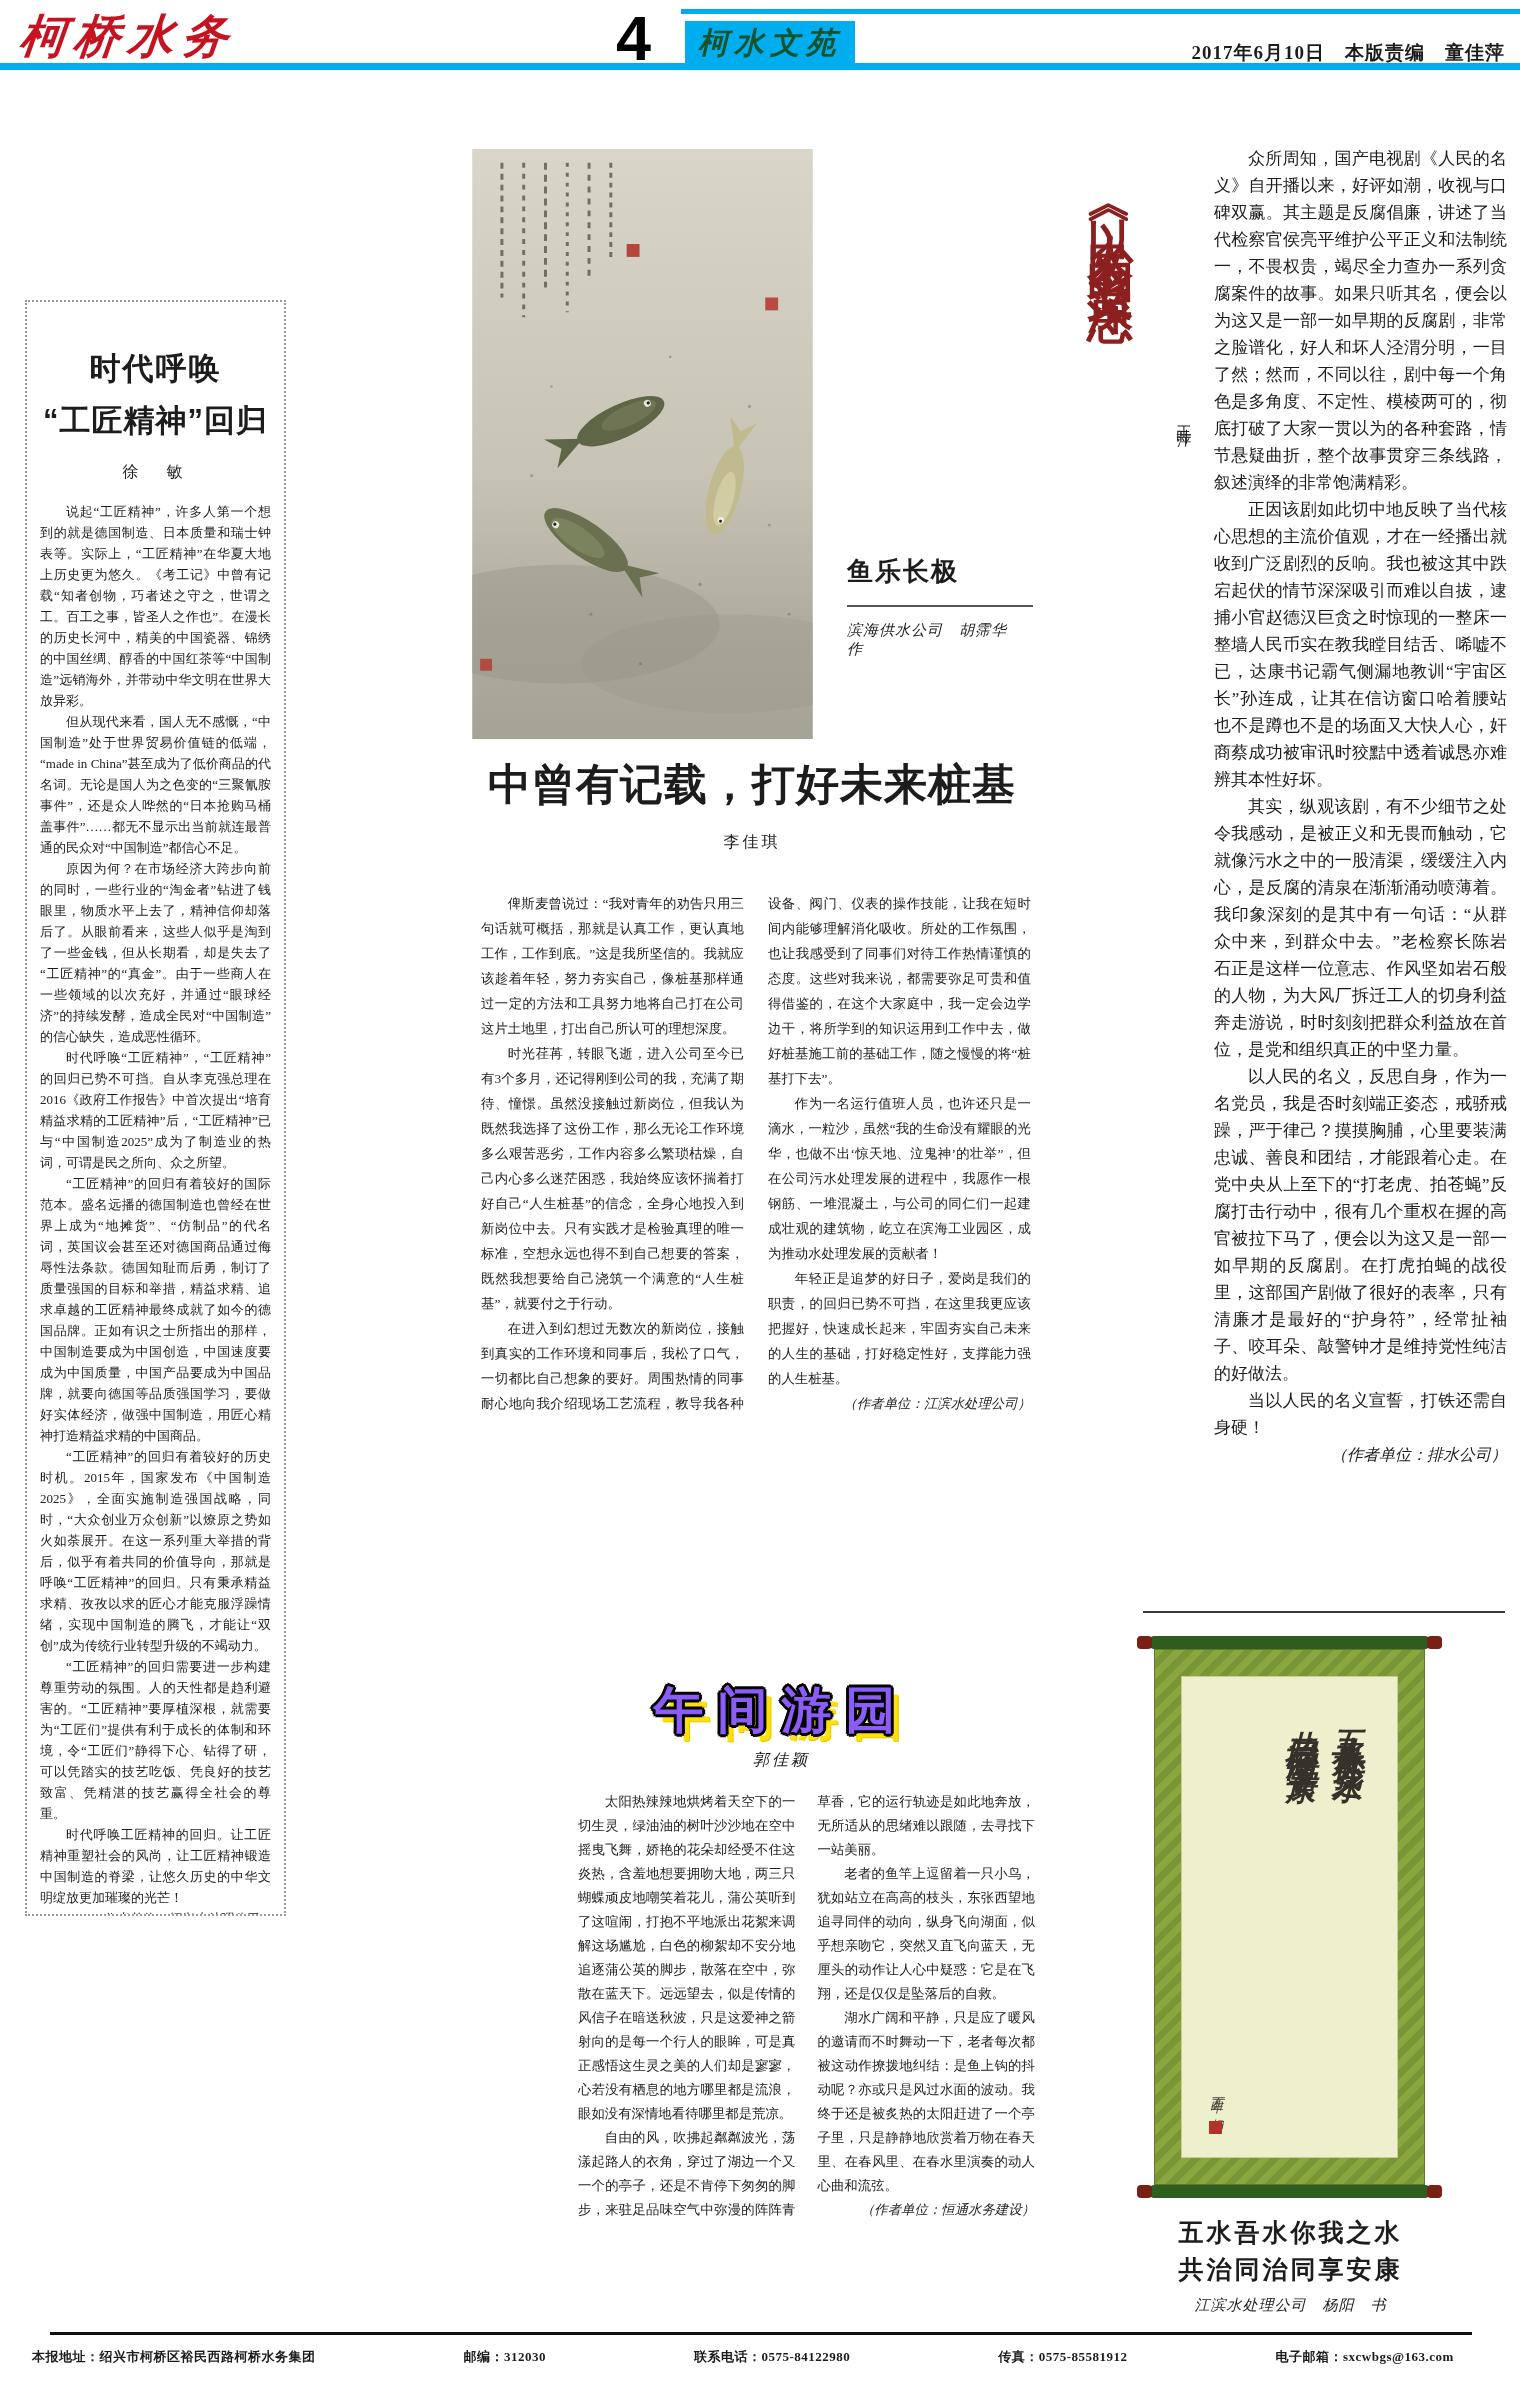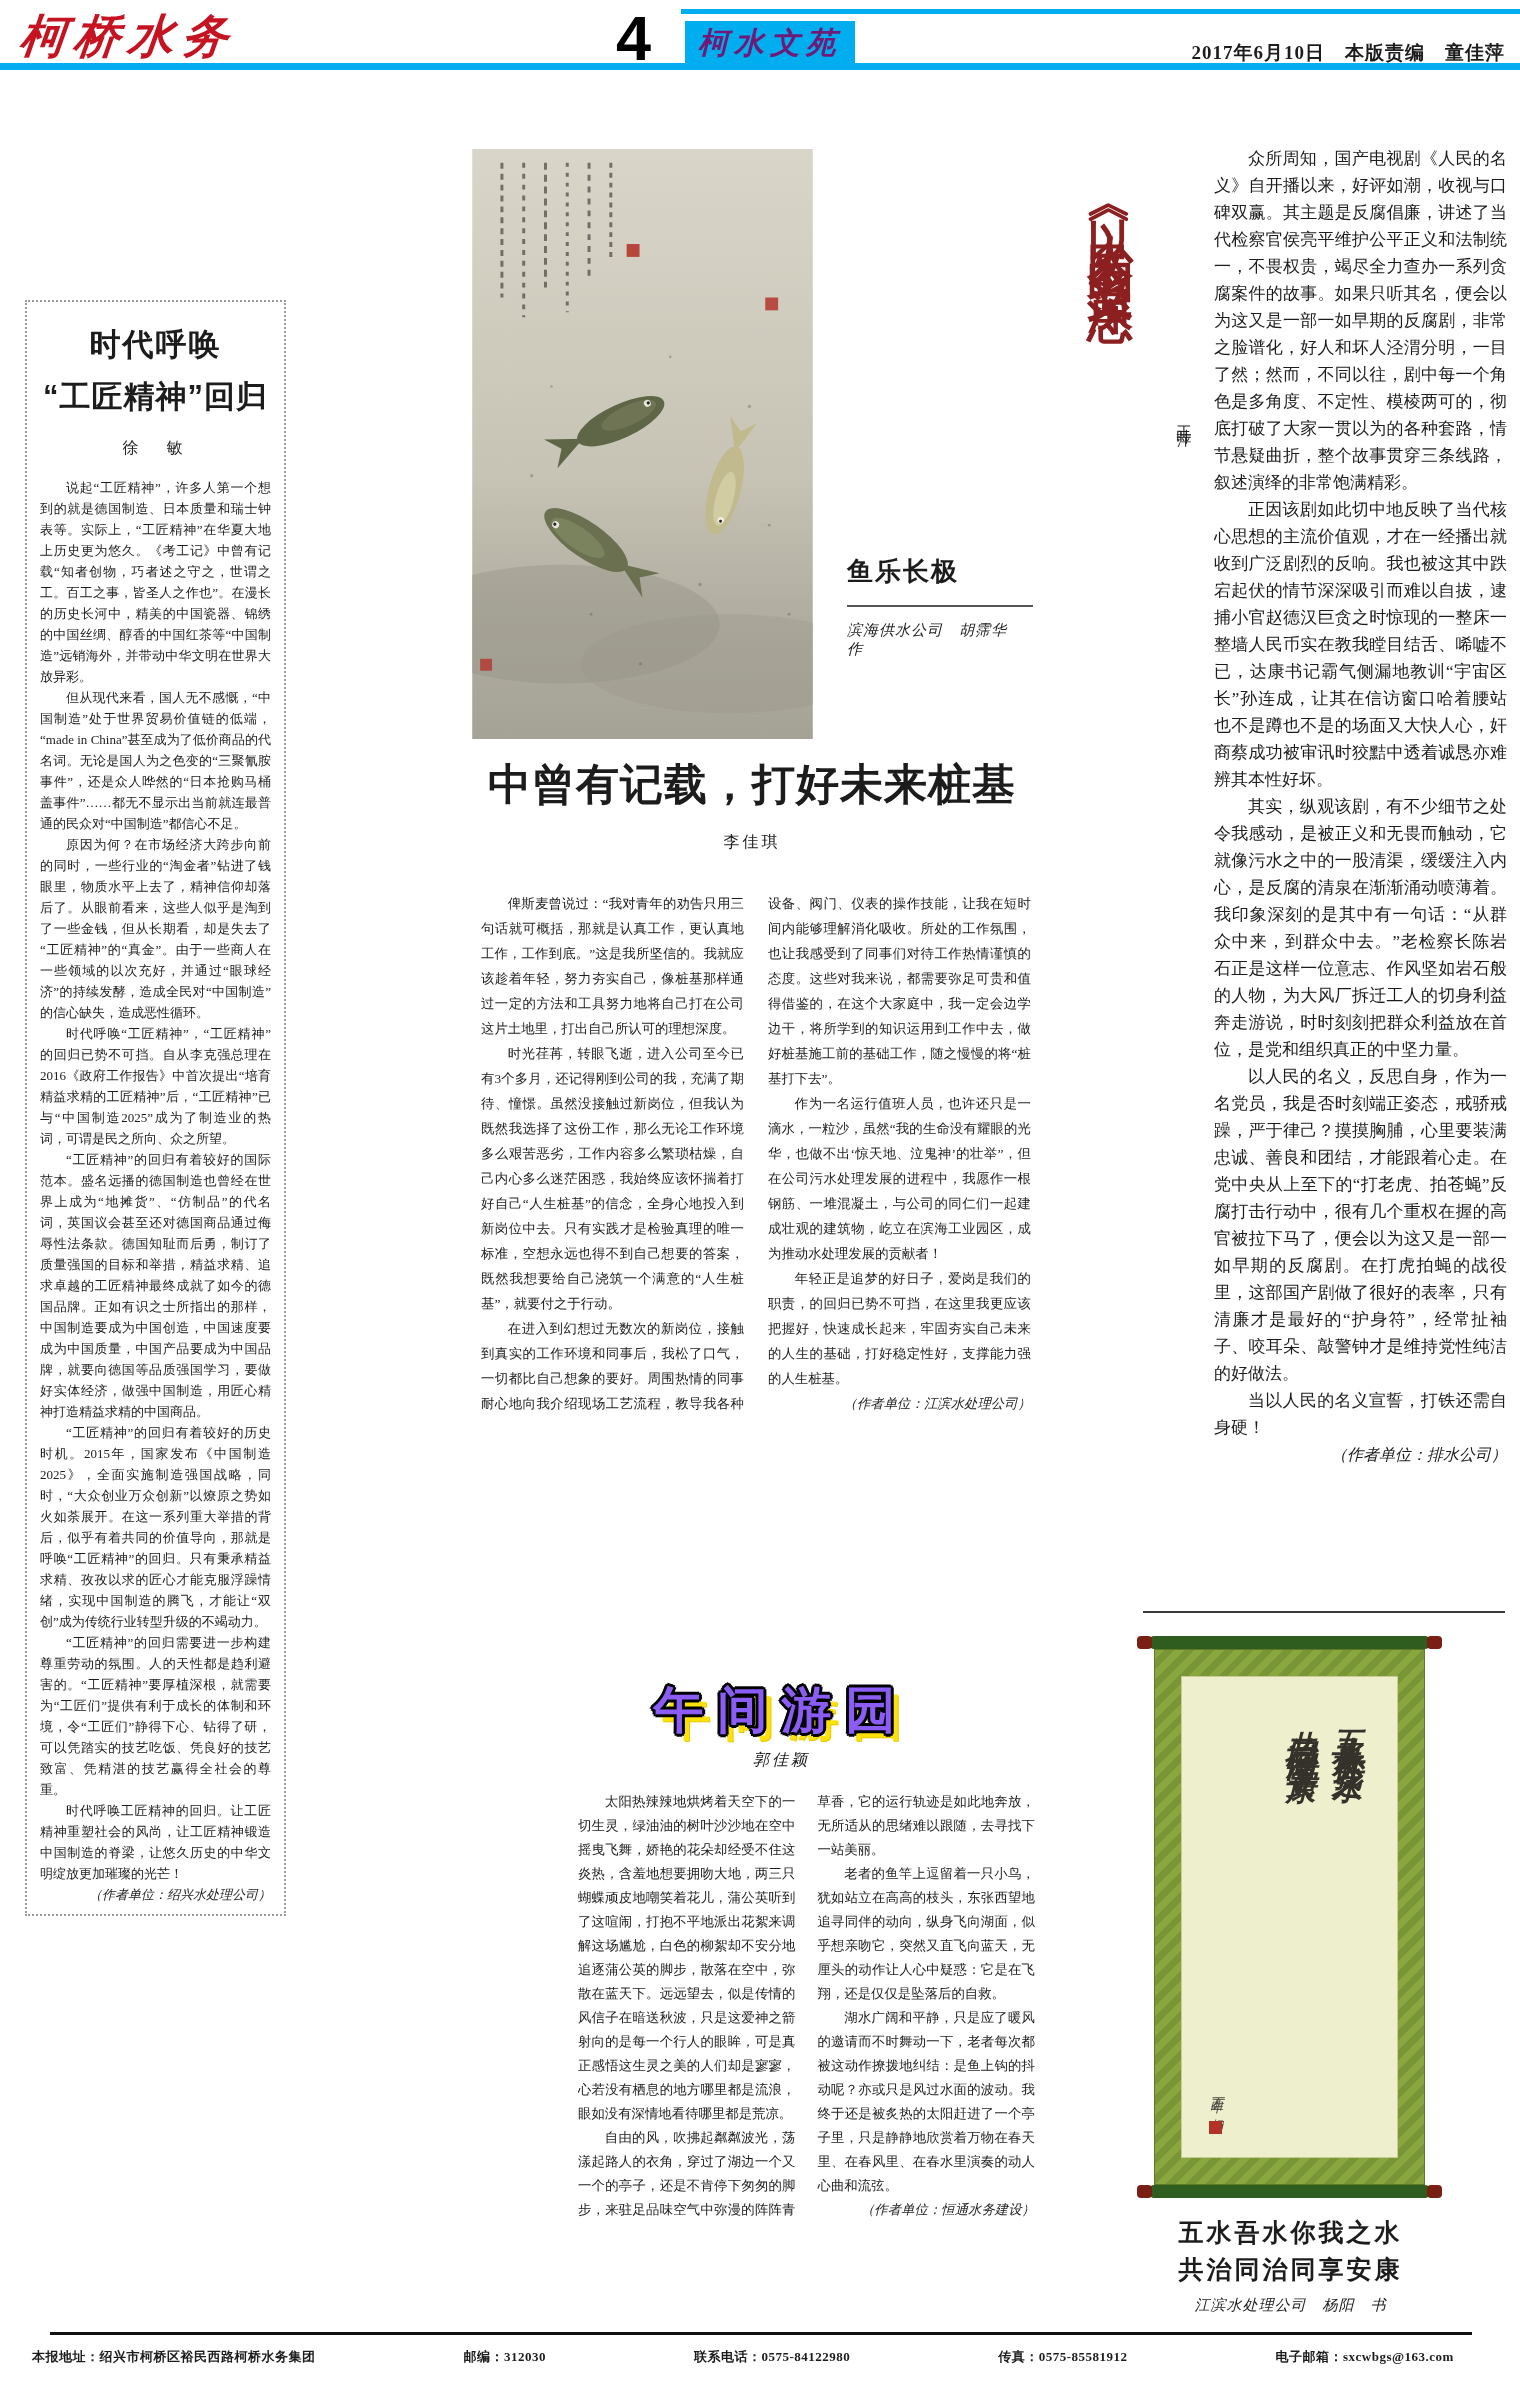--- a/index.html
+++ b/index.html
@@ -14,32 +14,32 @@
     font-style:italic;color:#c51321;letter-spacing:8px;transform:skewX(-6deg);
     font-family:"Liberation Serif","DejaVu Serif",serif;
   }
   .top-right-line{position:absolute;left:681px;top:9px;width:840px;height:5px;background:#00aeef;}
   .page-number{
     position:absolute;left:616px;top:2px;font-size:63px;font-weight:900;
     font-family:"Liberation Sans","DejaVu Sans",sans-serif;color:#000;
   }
   .section-box{
     position:absolute;left:685px;top:21px;width:170px;height:44px;background:#00aeef;
-    color:#701a75;font-size:30px;font-weight:bold;font-style:italic;letter-spacing:6px;
+    color:#14532d;font-size:30px;font-weight:bold;font-style:italic;letter-spacing:6px;
     line-height:44px;text-align:center;
   }
   .date-line{position:absolute;right:16px;top:40px;font-size:19px;font-weight:bold;letter-spacing:1px;}
   .header-bar{position:absolute;left:0;top:63px;width:1521px;height:7px;background:#00aeef;}
 
   
   .left-box{
     position:absolute;left:25px;top:300px;width:261px;height:1616px;
     border:2px dotted #9a9a9a;box-sizing:border-box;padding:0 13px;overflow:hidden;background:#fff;
   }
-  .la-title1{margin-top:22px;text-align:center;font-size:31px;font-weight:900;
+  .la-title1{margin-top:46px;text-align:center;font-size:31px;font-weight:900;
     font-family:"Liberation Sans","DejaVu Sans",sans-serif;letter-spacing:2px;}
   .la-title2{margin-top:10px;text-align:center;font-size:31px;font-weight:900;
     font-family:"Liberation Sans","DejaVu Sans",sans-serif;letter-spacing:1px;}
   .la-author{margin:20px 0 18px;text-align:center;font-size:16px;letter-spacing:6px;}
   .la-body{font-size:13px;line-height:21px;text-align:justify;}
   .la-body p{margin:0;text-indent:2em;}
   .byline{text-align:right;font-style:italic;margin-top:6px;}
 
   
   .painting{position:absolute;left:472px;top:149px;width:341px;height:590px;}

